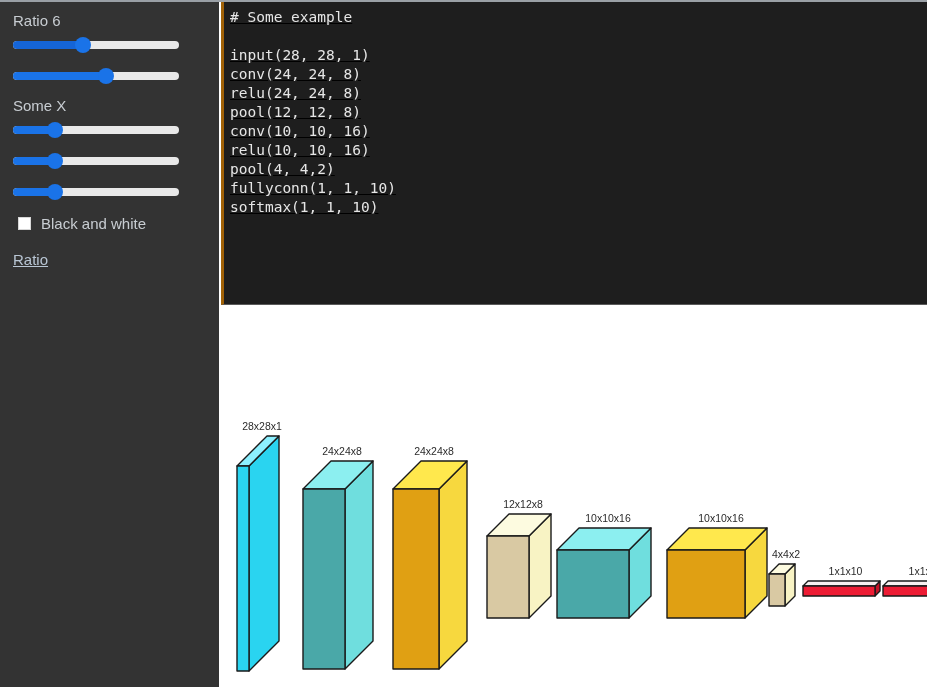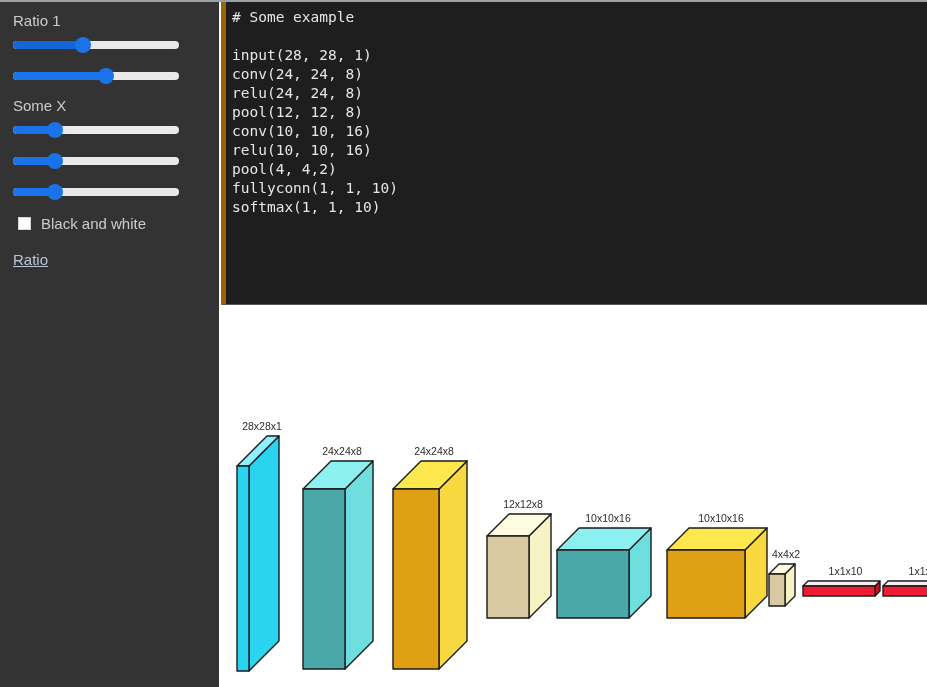--- a/index.html
+++ b/index.html
@@ -104,23 +104,24 @@
   }
 
   
   #editor {
     position: absolute;
     top: 2px; left: 221px;
     width: 706px; height: 303px;
     background: #1e1e1e;
     box-sizing: border-box;
     padding: 6px 0 0 6px;
-    border-left: 5px solid #a16207;
+    border-left: 3px solid #a16207;
     border-bottom: 1px solid #5a5a5a;
     z-index: 10;
+    text-decoration: underline;
   }
   #editor-code {
     margin: 0;
     color: #e6e6e6;
     font-family: "DejaVu Sans Mono", "Liberation Mono", monospace;
     font-size: 14.5px;
     line-height: 19px;
     white-space: pre;
     letter-spacing: 0px;
   }
@@ -143,21 +144,21 @@
 </style>
 </head>
 <body>
 
 <div id="app">
 
   <div class="top-hairline"></div>
 
   <div id="sidebar">
     <div id="controls-list">
-        <div class="ctrl-label">Ratio 1</div>
+        <div class="ctrl-label">Ratio 6</div>
         <div class="slider-wrap">
           <div class="slider-track"></div>
           <div class="slider-fill focused" style="width: 69.72px;"></div>
           <div class="slider-thumb" style="left: 69.72px;"></div>
         </div>
         <div class="slider-wrap">
           <div class="slider-track"></div>
           <div class="slider-fill" style="width: 92.96px;"></div>
           <div class="slider-thumb" style="left: 92.96px;"></div>
         </div>

